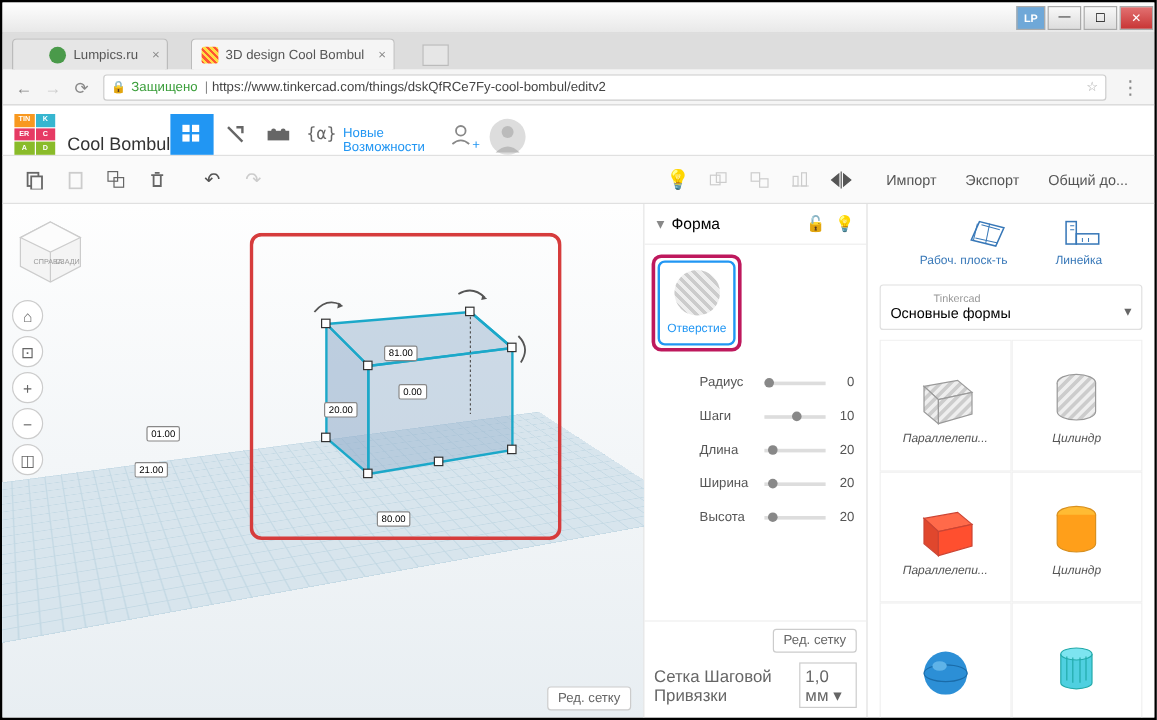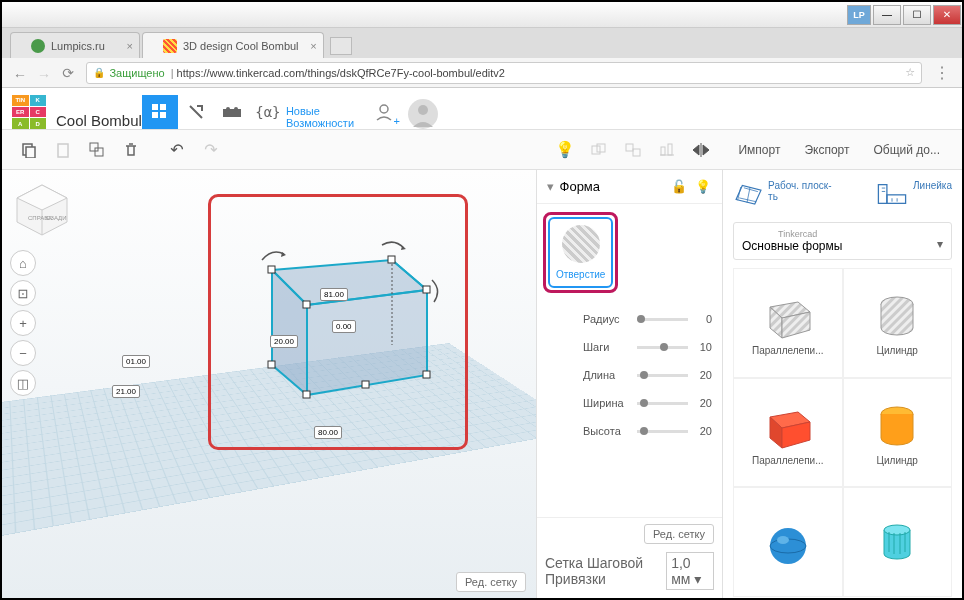--- a/index.html
+++ b/index.html
@@ -6,21 +6,21 @@
 body { width: 964px; height: 600px; overflow: hidden; background: #fff; border: 2px solid #000; position: relative; }
 
 
 .titlebar { height: 26px; background: linear-gradient(#fefefe,#e8e8e8); display: flex; justify-content: flex-end; align-items: center; border-bottom: 1px solid #ccc; padding-left: 44px; }
 .winbtn { width: 28px; height: 20px; margin: 0 1px; display: flex; align-items: center; justify-content: center; font-size: 10px; border: 1px solid #aaa; background: linear-gradient(#f8f8f8,#ddd); }
 .winbtn.lp { background: #6fa8d8; color: #fff; width: 24px; font-size: 9px; font-weight: bold; }
 .winbtn.close { background: linear-gradient(#e27171,#c83535); color: #fff; }
 
 
 .tabstrip { height: 30px; background: #ddd; display: flex; align-items: flex-end; padding-left: 8px; }
-.tab { height: 26px; background: #f5f5f5; border: 1px solid #bbb; border-bottom: none; border-radius: 4px 4px 0 0; padding: 0 24px 0 20px; display: flex; align-items: center; font-size: 11px; color: #555; margin-right: 2px; position: relative; min-width: 130px; }
+.tab { height: 26px; background: #f5f5f5; border: 1px solid #bbb; border-bottom: none; border-radius: 4px 4px 0 0; padding: 0 24px 0 8px; display: flex; align-items: center; font-size: 11px; color: #555; margin-right: 19px; position: relative; min-width: 130px; justify-content: flex-end; }
 .tab.inactive { background: #e6e6e6; }
 .tab .favicon { width: 14px; height: 14px; background: #4a9a4a; border-radius: 50%; margin-right: 6px; }
 .tab .fav2 { background: repeating-linear-gradient(45deg,#f53,#f53 2px,#fd4 2px,#fd4 4px); border-radius: 2px; }
 .tab .x { position: absolute; right: 6px; font-size: 11px; color: #888; }
 .newtab { width: 22px; height: 18px; background: #e6e6e6; border: 1px solid #bbb; margin-left: 4px; margin-bottom: 3px; }
 
 
 .addrbar { height: 30px; background: #f5f5f5; border-bottom: 1px solid #ccc; display: flex; align-items: center; padding: 0 6px; }
 .navbtn { width: 24px; height: 24px; border-radius: 50%; display: flex; align-items: center; justify-content: center; color: #888; font-size: 14px; }
 .addrfield { flex: 1; height: 22px; background: #fff; border: 1px solid #ccc; border-radius: 3px; display: flex; align-items: center; padding: 0 6px; font-size: 11px; color: #444; margin: 0 6px; }
@@ -79,26 +79,26 @@
 .redbox2 { border: 3px solid #be185d; border-radius: 8px; margin: -4px; padding: 2px; }
 .params { padding: 4px 10px; }
 .param { display: flex; align-items: center; height: 28px; font-size: 11px; color: #555; }
 .param .lbl { width: 54px; margin-left: 36px; }
 .param .slider { flex: 1; height: 3px; background: #ddd; position: relative; }
 .param .slider .th { position: absolute; width: 8px; height: 8px; background: #888; border-radius: 50%; top: -3px; }
 .param .val { width: 24px; text-align: right; }
 
 
 .shelf-tools { display: flex; padding: 10px; gap: 40px; justify-content: center; }
-.st { display: flex; flex-direction: row; align-items: flex-start; font-size: 10px; color: #3878b8; gap: 4px; }
+.st { display: flex; flex-direction: column; align-items: flex-end; font-size: 10px; color: #3878b8; gap: 4px; }
 .st svg { width: 34px; height: 28px; }
 .catsel { margin: 4px 10px 8px; border: 1px solid #e0e0e0; border-radius: 3px; padding: 6px 8px; font-size: 12px; position: relative; }
 .catsel .sm { font-size: 9px; color: #999; margin-left: 36px; }
 .catsel .ar { position: absolute; right: 8px; top: 14px; color: #666; }
-.sgrid { display: grid; grid-template-columns: 1fr 1fr; gap: 0; padding: 0 10px; overflow: hidden; }
+.sgrid { display: grid; grid-template-columns: 1fr 1fr; gap: 0; padding: 0 10px; overflow: hidden; font-style: italic; }
 .scell { aspect-ratio: 1; display: flex; flex-direction: column; align-items: center; justify-content: center; font-size: 10px; color: #555; border: 1px solid #f0f0f0; }
 .scell .thumb { width: 60px; height: 56px; display: flex; align-items: center; justify-content: center; }
 
 .dragico { position: absolute; width: 14px; height: 40px; background: #fff; border: 1px solid #ccc; border-radius: 3px; top: 180px; display: flex; align-items: center; justify-content: center; font-size: 10px; color: #888; }
 </style>
 </head>
 <body>
 
 <div class="titlebar">
   <div class="winbtn lp">LP</div>

